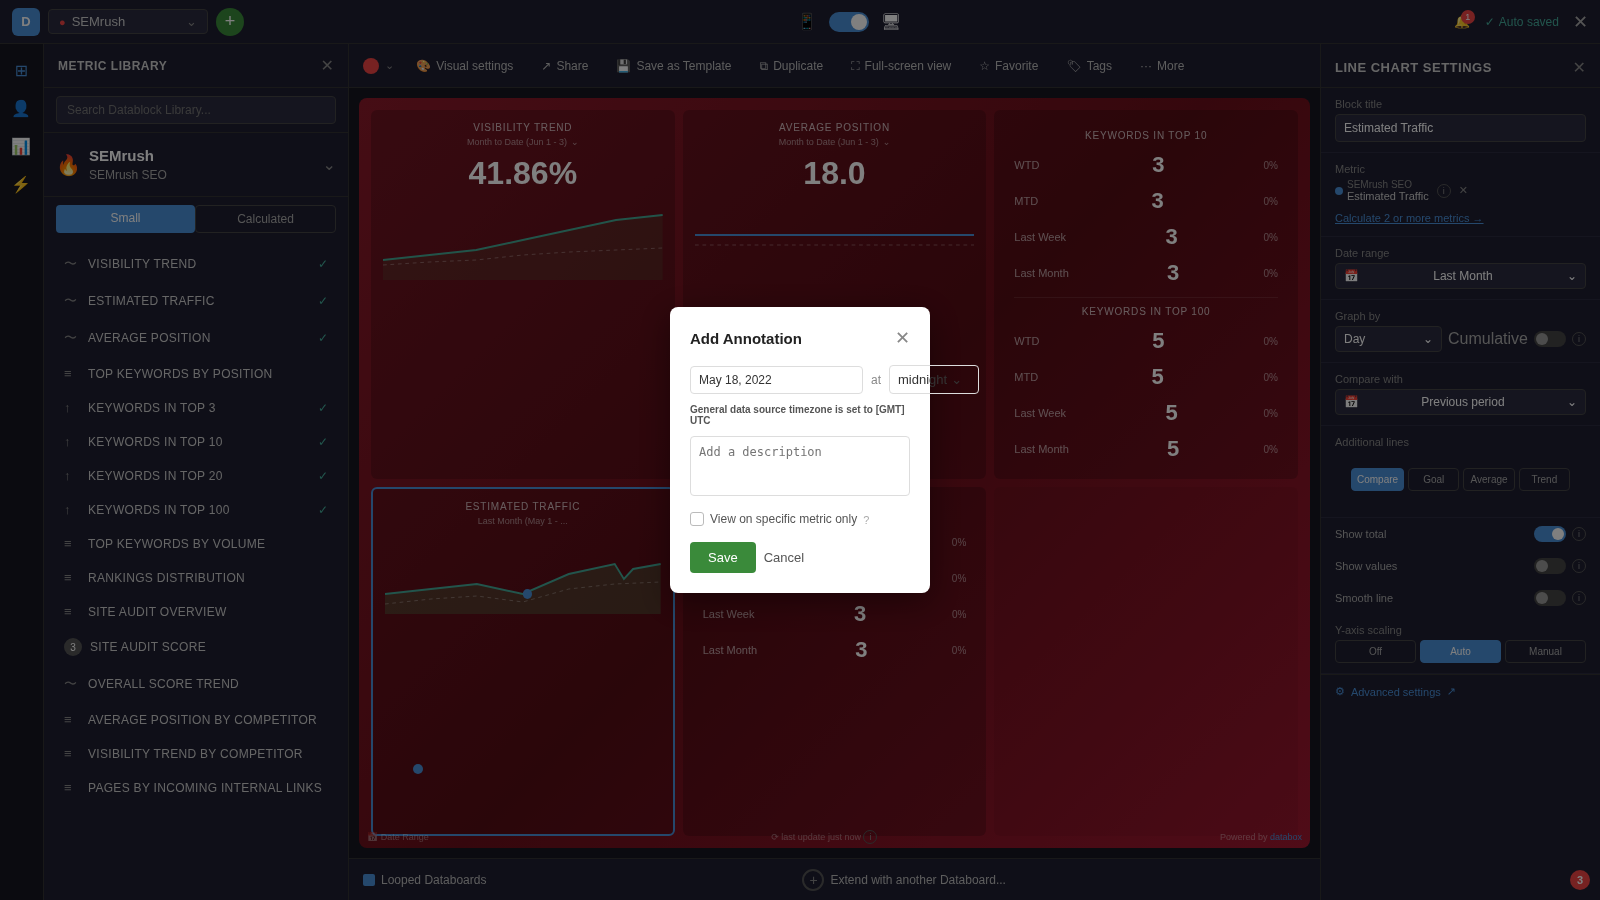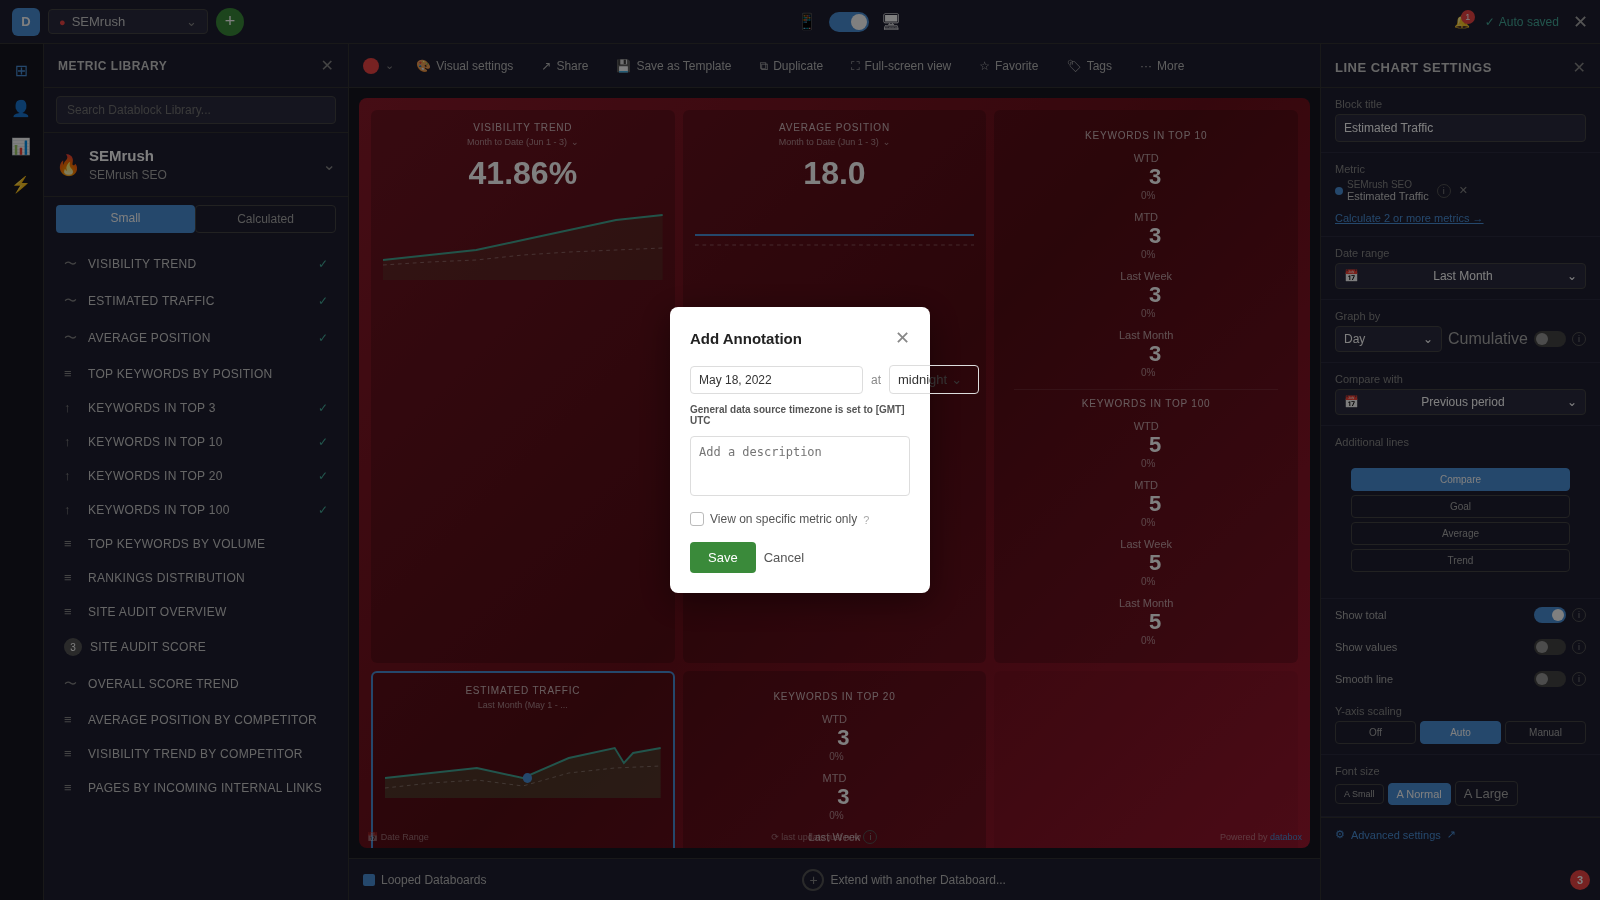--- a/index.html
+++ b/index.html
@@ -61,21 +61,21 @@
     .card-value { font-size: 32px; font-weight: 600; color: #fff; text-align: center; margin-bottom: 8px; }
 
     
     .chart-area { height: 80px; position: relative; overflow: hidden; }
     .chart-line { stroke: #4a9; stroke-width: 2; fill: none; }
     .chart-area-fill { fill: rgba(74,153,90,0.2); }
 
     
     .keywords-card { }
     .kw-section-title { font-size: 10px; color: rgba(255,255,255,0.7); text-transform: uppercase; letter-spacing: 0.8px; text-align: center; margin: 8px 0 6px; }
-    .kw-row { display: flex; align-items: center; justify-content: space-between; padding: 5px 8px; font-size: 11px; color: rgba(255,255,255,0.8); flex-direction: column; }
+    .kw-row { display: flex; align-items: center; justify-content: space-between; padding: 5px 8px; font-size: 11px; color: rgba(255,255,255,0.8); }
     .kw-row-label { color: rgba(255,255,255,0.6); }
     .kw-row-value { font-size: 22px; font-weight: 600; color: #fff; min-width: 30px; text-align: right; }
     .kw-row-pct { font-size: 10px; color: rgba(255,255,255,0.5); margin-left: 4px; }
     .kw-divider { border: none; border-top: 1px solid rgba(255,255,255,0.1); margin: 6px 8px; }
 
     
     .bottom-bar { height: 42px; background: #1e1e30; border-top: 1px solid #333; display: flex; align-items: center; padding: 0 14px; gap: 16px; flex-shrink: 0; }
     .bottom-loop { display: flex; align-items: center; gap: 6px; font-size: 12px; color: #bbb; }
     .loop-dot { width: 12px; height: 12px; background: #4a90d9; border-radius: 2px; }
     .bottom-extend { display: flex; align-items: center; gap: 6px; font-size: 12px; color: #bbb; flex: 1; justify-content: center; cursor: pointer; }
@@ -525,21 +525,21 @@
       <div class="rs-label">Compare with</div>
       <div class="rs-select">
         <span>📅</span>
         <span>Previous period</span>
         <span>⌄</span>
       </div>
     </div>
 
     <div class="rs-row">
       <div class="rs-label">Additional lines</div>
-      <div class="rs-btn-row" style="padding:16px;flex-direction:column;">
+      <div class="rs-btn-row" style="padding:16px;">
         <button class="rs-btn active">Compare</button>
         <button class="rs-btn">Goal</button>
         <button class="rs-btn">Average</button>
         <button class="rs-btn">Trend</button>
       </div>
     </div>
 
     <div class="rs-toggle-row">
       <span class="rs-toggle-label">Show total</span>
       <div style="display:flex; align-items:center; gap:6px;">
@@ -566,28 +566,20 @@
 
     <div class="rs-row">
       <div class="rs-label">Y-axis scaling</div>
       <div style="display:flex; gap:4px;">
         <button class="rs-btn">Off</button>
         <button class="rs-btn active">Auto</button>
         <button class="rs-btn">Manual</button>
       </div>
     </div>
 
-    <div class="rs-row">
-      <div class="rs-label">Font size</div>
-      <div style="display:flex; gap:4px; align-items:center;">
-        <button class="font-btn" style="font-size:9px;">A Small</button>
-        <button class="font-btn active" style="font-size:11px;">A Normal</button>
-        <button class="font-btn" style="font-size:13px;">A Large</button>
-      </div>
-    </div>
 
     <div class="rs-advanced">
       <span>⚙</span>
       <span>Advanced settings</span>
       <span>↗</span>
     </div>
   </div>
 </div>
 
 <div class="modal-overlay">

